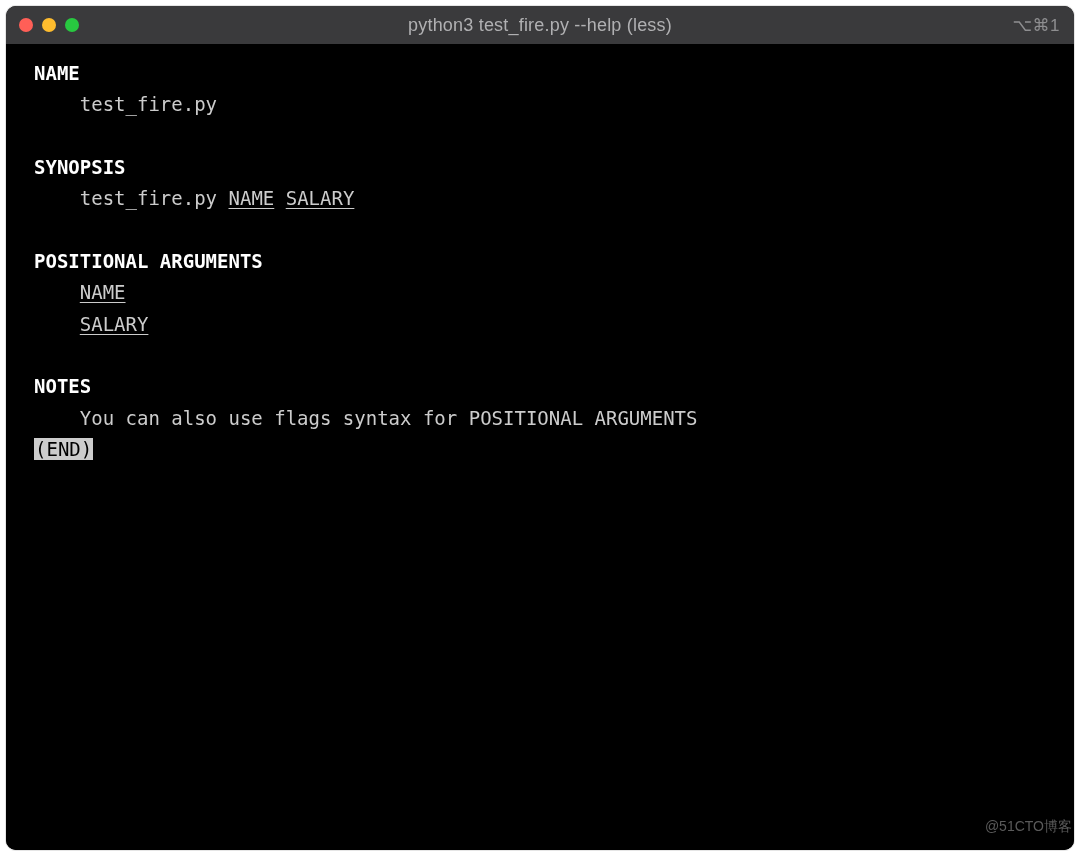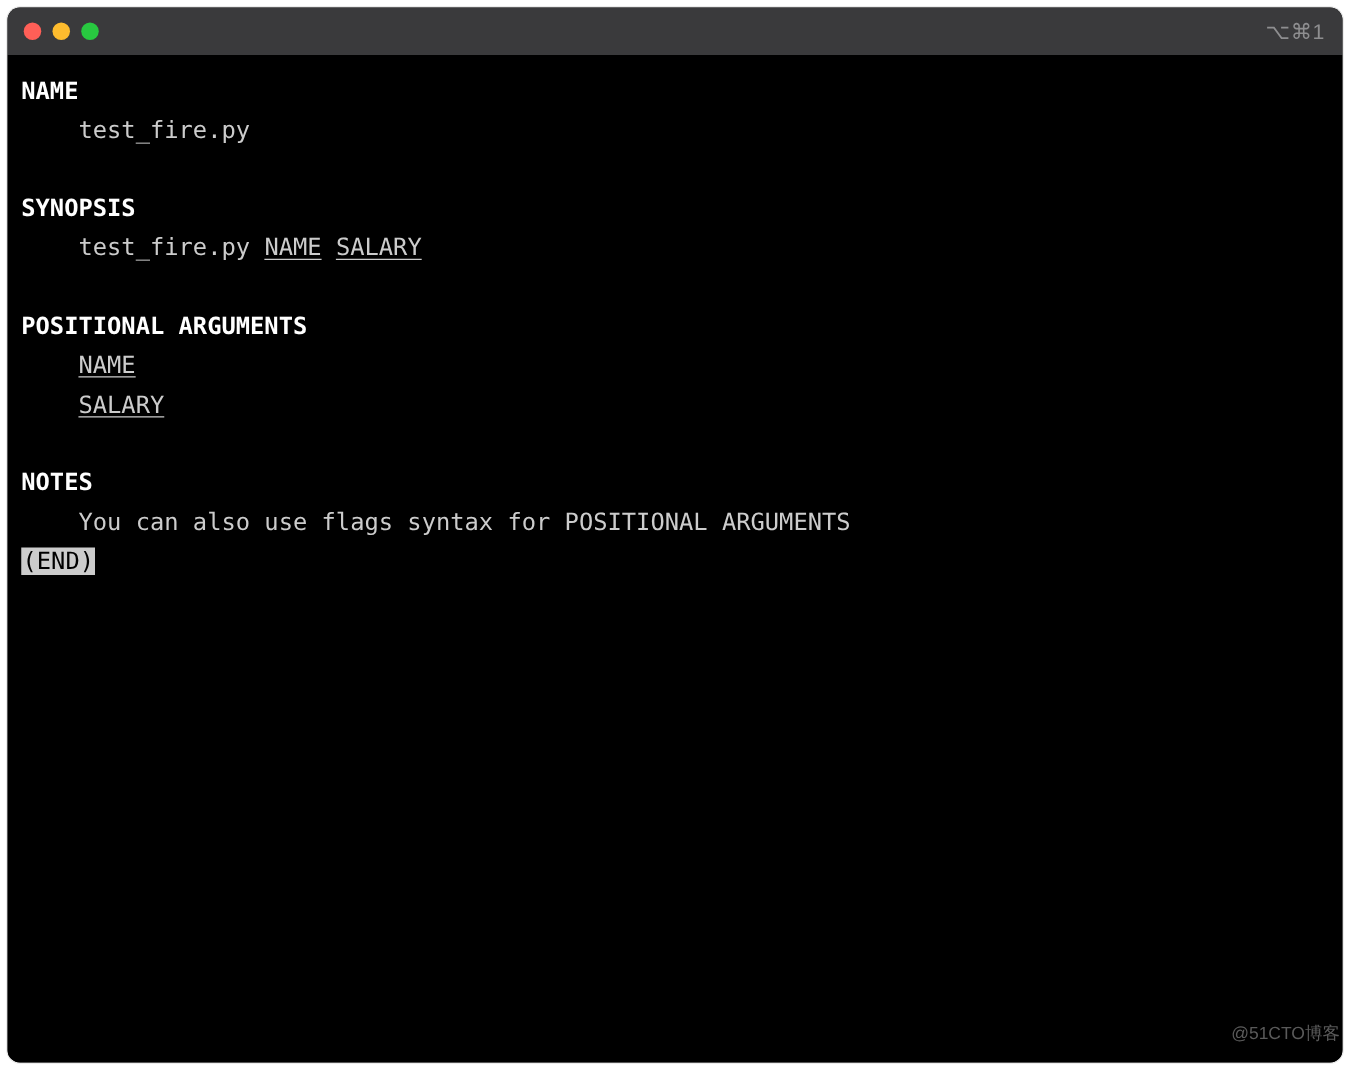--- a/index.html
+++ b/index.html
@@ -59,21 +59,21 @@
       color: #8e8e90;
       font-size: 17px;
       letter-spacing: 0.5px;
       display: flex;
       align-items: center;
       gap: 2px;
     }
     .terminal-body {
       flex: 1;
       background: #000000;
-      padding: 14px 11px;
+      padding: 14px 28px;
       font-family: "Menlo", "Monaco", "Consolas", monospace;
       font-size: 19px;
       line-height: 1.65;
       color: #cccccc;
       white-space: pre;
       overflow: hidden;
     }
     .section-header {
       color: #ffffff;
       font-weight: bold;
@@ -99,20 +99,21 @@
 </head>
 <body>
 
 <div class="window">
   <div class="titlebar">
     <div class="traffic-lights">
       <div class="tl-btn tl-close"></div>
       <div class="tl-btn tl-min"></div>
       <div class="tl-btn tl-max"></div>
     </div>
+    <div class="window-title">python3 test_fire.py --help (less)</div>
     <div class="titlebar-right">⌥⌘1</div>
   </div>
   <div class="terminal-body"><span class="section-header">NAME</span>
     <span>test_fire.py</span>
 
 <span class="section-header">SYNOPSIS</span>
     <span>test_fire.py</span> <span class="underline">NAME</span> <span class="underline">SALARY</span>
 
 <span class="section-header">POSITIONAL ARGUMENTS</span>
     <span class="underline">NAME</span>

